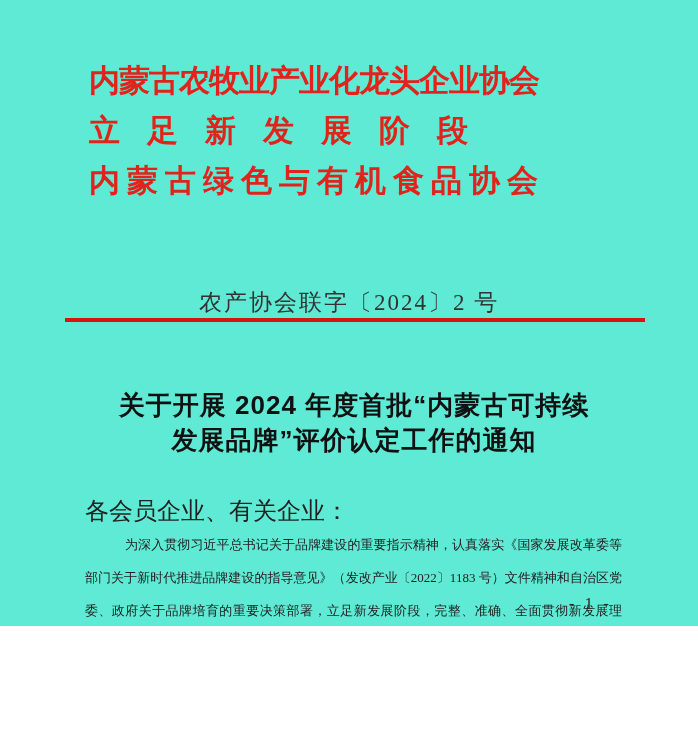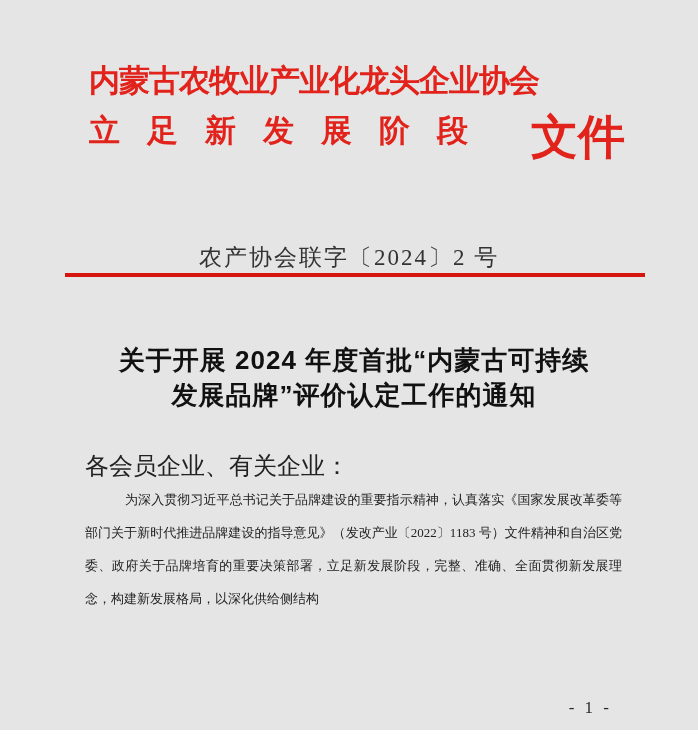--- a/index.html
+++ b/index.html
@@ -1,19 +1,19 @@
 <!DOCTYPE html>
 <html><head>
 <meta charset="utf-8">
 <style>
   html,body { margin:0; padding:0; background:#ffffff; }
   .page {
     position:relative;
-    width:698px; height:730px;
-    background:#e5e5e5;
+    width:698px; height:626px;
+    background:#5eead4;
     overflow:hidden;
     font-family:"Liberation Serif", serif;
     color:#222222;
   }
   
   .letterhead { display:flex; align-items:flex-start; padding-top:56px; }
   .org-col { margin-left:89px; width:452px; }
   .org-line {
     font-weight:700;
     line-height:50px;
@@ -79,22 +79,22 @@
 </style>
 </head>
 <body>
 
 <div class="page">
 
   <div class="letterhead">
     <div class="org-col">
       <div class="org-line org-line-1">内蒙古农牧业产业化龙头企业协会</div>
       <div class="org-line org-line-2">立足新发展阶段</div>
+      <div class="org-line org-line-3">内蒙古绿色与有机食品协会</div>
     </div>
-    <div class="doc-word">文件</div>
   </div>
 
   <div class="doc-number">农产协会联字〔2024〕2 号</div>
 
   <div class="red-divider"></div>
 
   <h1 class="title">
     <span class="title-line">关于开展 2024 年度首批“内蒙古可持续</span>
     <span class="title-line">发展品牌”评价认定工作的通知</span>
   </h1>

